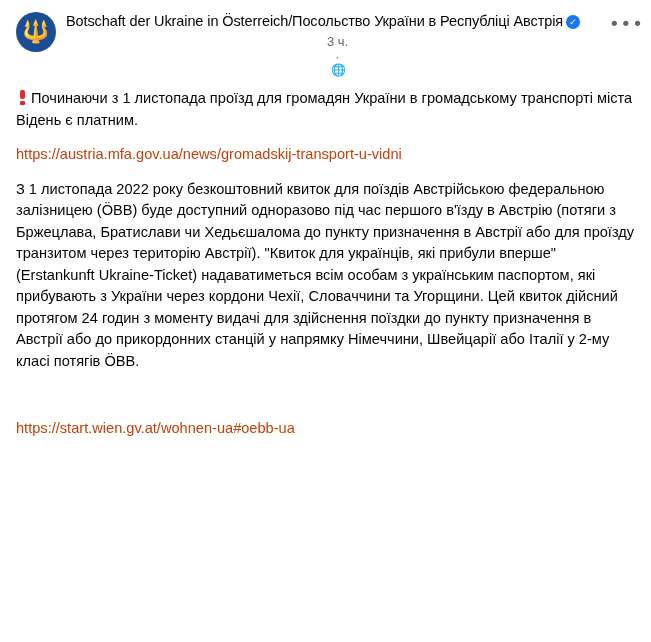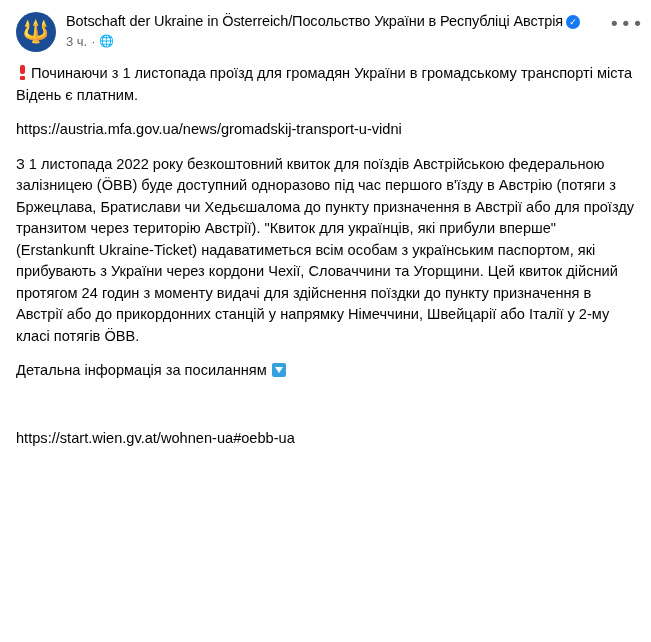--- a/index.html
+++ b/index.html
@@ -70,20 +70,21 @@
     vertical-align: 1px;
     margin-left: 3px;
     font-family: "DejaVu Sans", sans-serif;
   }
   .meta-row {
     display: flex;
     align-items: center;
     margin-top: 3px;
     font-size: 13px;
     color: #65676b;
+    flex-direction: column;
   }
   .meta-sep {
     margin: 0 4px;
     color: #65676b;
   }
   .globe-icon {
     display: inline-block;
     width: 13px;
     height: 13px;
     color: #65676b;
@@ -114,21 +115,21 @@
   }
   .para {
     margin: 0 0 13px 0;
     word-wrap: break-word;
   }
   .para.last {
     margin-bottom: 0;
     margin-top: 46px;
   }
   a.link {
-    color: #000000;
+    color: #c2410c;
     text-decoration: none;
   }
   .down-box {
     display: inline-block;
     width: 14px;
     height: 14px;
     background: #35a0e0;
     border-radius: 2px;
     position: relative;
     vertical-align: -2px;
@@ -199,18 +200,17 @@
 
     <p class="para"><span class="excl"></span><span>Починаючи з 1 листопада проїзд для громадян України в громадському транспорті міста Відень є платним.</span></p>
 
 
     <p class="para"><a class="link" href="#">https://austria.mfa.gov.ua/news/gromadskij-transport-u-vidni</a></p>
 
 
     <p class="para"><span>З 1 листопада 2022 року безкоштовний квиток для поїздів Австрійською федеральною залізницею (ÖBB) буде доступний одноразово під час першого в'їзду в Австрію (потяги з Бржецлава, Братислави чи Хедьєшалома до пункту призначення в Австрії або для проїзду транзитом через територію Австрії). "Квиток для українців, які прибули вперше" (Erstankunft Ukraine-Ticket) надаватиметься всім особам з українським паспортом, які прибувають з України через кордони Чехії, Словаччини та Угорщини. Цей квиток дійсний протягом 24 годин з моменту видачі для здійснення поїздки до пункту призначення в Австрії або до прикордонних станцій у напрямку Німеччини, Швейцарії або Італії у 2-му класі потягів ÖBB.</span></p>
 
 
-    <p class="para"><span>Детальна інформація за посиланням</span> <span class="down-box"></span></p>
 
     <p class="para last"><a class="link" href="#">https://start.wien.gv.at/wohnen-ua#oebb-ua</a></p>
 
   </div>
 </div>
 
 </body></html>

